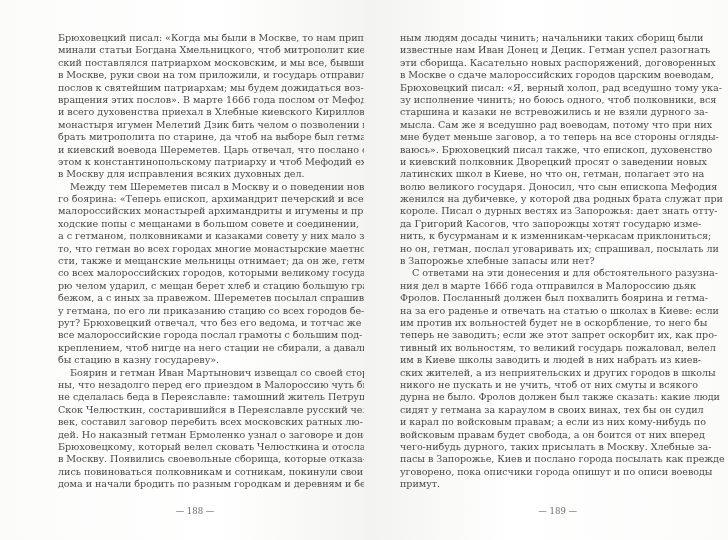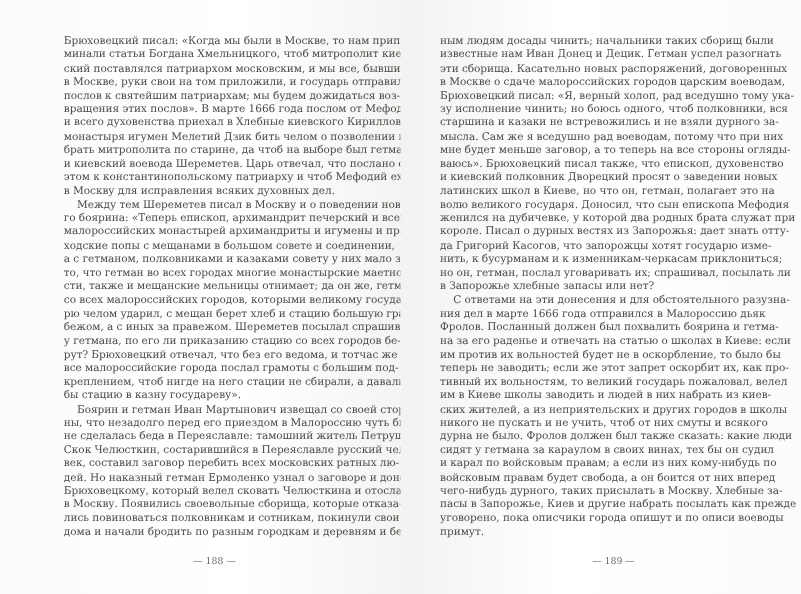--- a/index.html
+++ b/index.html
@@ -84,30 +84,30 @@
         <span class="line">женился на дубичевке, у которой два родных брата служат при</span>
         <span class="line">короле. Писал о дурных вестях из Запорожья: дает знать отту-</span>
         <span class="line">да Григорий Касогов, что запорожцы хотят государю изме-</span>
         <span class="line">нить, к бусурманам и к изменникам-черкасам приклониться;</span>
         <span class="line">но он, гетман, послал уговаривать их; спрашивал, посылать ли</span>
         <span class="line last">в Запорожье хлебные запасы или нет?</span>
         <span class="line indent">С ответами на эти донесения и для обстоятельного разузна-</span>
         <span class="line">ния дел в марте 1666 года отправился в Малороссию дьяк</span>
         <span class="line">Фролов. Посланный должен был похвалить боярина и гетма-</span>
         <span class="line">на за его раденье и отвечать на статью о школах в Киеве: если</span>
-        <span class="line">им против их вольностей будет не в оскорбление, то было бы</span>
+        <span class="line">им против их вольностей будет не в оскорбление, то него бы</span>
         <span class="line">теперь не заводить; если же этот запрет оскорбит их, как про-</span>
         <span class="line">тивный их вольностям, то великий государь пожаловал, велел</span>
         <span class="line">им в Киеве школы заводить и людей в них набрать из киев-</span>
         <span class="line">ских жителей, а из неприятельских и других городов в школы</span>
         <span class="line">никого не пускать и не учить, чтоб от них смуты и всякого</span>
         <span class="line">дурна не было. Фролов должен был также сказать: какие люди</span>
         <span class="line">сидят у гетмана за караулом в своих винах, тех бы он судил</span>
         <span class="line">и карал по войсковым правам; а если из них кому-нибудь по</span>
         <span class="line">войсковым правам будет свобода, а он боится от них вперед</span>
         <span class="line">чего-нибудь дурного, таких присылать в Москву. Хлебные за-</span>
-        <span class="line">пасы в Запорожье, Киев и другие набрать посылать как прежде</span>
+        <span class="line">пасы в Запорожье, Киев и послано города посылать как прежде</span>
         <span class="line">уговорено, пока описчики города опишут и по описи воеводы</span>
         <span class="line last">примут.</span>
       </div>
     <div class="folio">— 189 —</div>
   </div>
 </div>
 
 </body></html>

